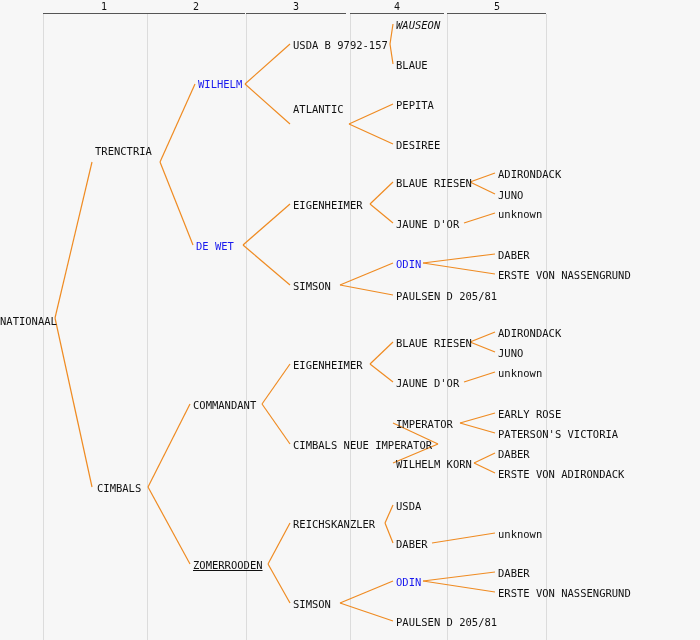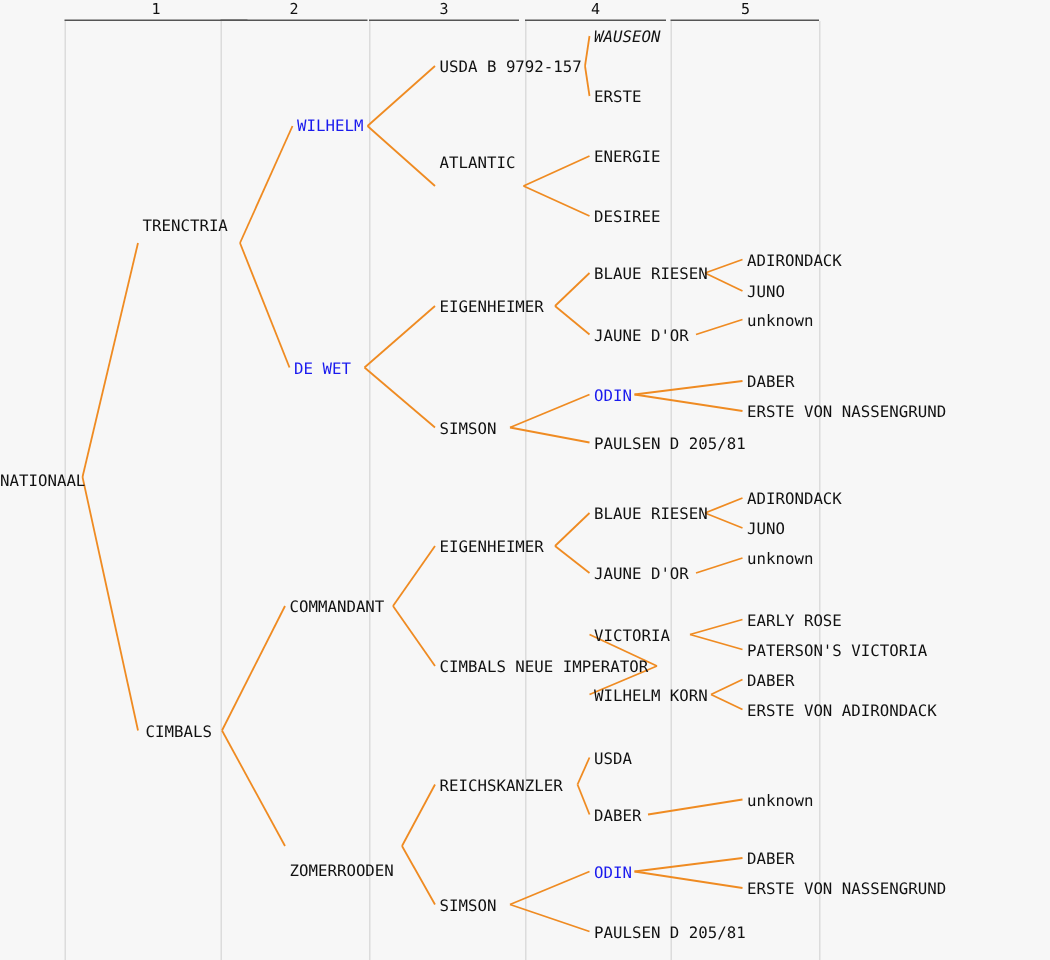--- a/index.html
+++ b/index.html
@@ -121,40 +121,40 @@
     </g>
   </svg>
 
   <div id="nodes">
       <div class="node" style="left: 0px; top: 316px;">NATIONAAL</div>
       <div class="node" style="left: 95px; top: 146px;">TRENCTRIA</div>
       <div class="node" style="left: 97px; top: 483px;">CIMBALS</div>
       <div class="node blue" style="left: 198px; top: 79px;">WILHELM</div>
       <div class="node blue" style="left: 196px; top: 241px;">DE WET</div>
       <div class="node" style="left: 193px; top: 400px;">COMMANDANT</div>
-      <div class="node" style="left: 193px; top: 576px;">ZOMERROODEN</div>
+      <div class="node" style="left: 193px; top: 560px; text-decoration: underline;">ZOMERROODEN</div>
       <div class="node" style="left: 293px; top: 40px;">USDA B 9792-157</div>
       <div class="node" style="left: 293px; top: 104px;">ATLANTIC</div>
       <div class="node" style="left: 293px; top: 200px;">EIGENHEIMER</div>
       <div class="node" style="left: 293px; top: 281px;">SIMSON</div>
       <div class="node" style="left: 293px; top: 360px;">EIGENHEIMER</div>
       <div class="node" style="left: 293px; top: 440px;">CIMBALS NEUE IMPERATOR</div>
       <div class="node" style="left: 293px; top: 519px;">REICHSKANZLER</div>
       <div class="node" style="left: 293px; top: 599px;">SIMSON</div>
       <div class="node" style="left: 396px; top: 20px; font-style: italic;">WAUSEON</div>
-      <div class="node" style="left: 396px; top: 60px;">ERSTE</div>
-      <div class="node" style="left: 396px; top: 100px;">ENERGIE</div>
+      <div class="node" style="left: 396px; top: 60px;">BLAUE</div>
+      <div class="node" style="left: 396px; top: 100px;">PEPITA</div>
       <div class="node" style="left: 396px; top: 140px;">DESIREE</div>
       <div class="node" style="left: 396px; top: 178px;">BLAUE RIESEN</div>
       <div class="node" style="left: 396px; top: 219px;">JAUNE D'OR</div>
       <div class="node blue" style="left: 396px; top: 259px;">ODIN</div>
       <div class="node" style="left: 396px; top: 291px;">PAULSEN D 205/81</div>
       <div class="node" style="left: 396px; top: 338px;">BLAUE RIESEN</div>
       <div class="node" style="left: 396px; top: 378px;">JAUNE D'OR</div>
-      <div class="node" style="left: 396px; top: 419px;">VICTORIA</div>
+      <div class="node" style="left: 396px; top: 419px;">IMPERATOR</div>
       <div class="node" style="left: 396px; top: 459px;">WILHELM KORN</div>
       <div class="node" style="left: 396px; top: 501px;">USDA</div>
       <div class="node" style="left: 396px; top: 539px;">DABER</div>
       <div class="node blue" style="left: 396px; top: 577px;">ODIN</div>
       <div class="node" style="left: 396px; top: 617px;">PAULSEN D 205/81</div>
       <div class="node" style="left: 498px; top: 169px;">ADIRONDACK</div>
       <div class="node" style="left: 498px; top: 190px;">JUNO</div>
       <div class="node" style="left: 498px; top: 209px;">unknown</div>
       <div class="node" style="left: 498px; top: 250px;">DABER</div>
       <div class="node" style="left: 498px; top: 270px;">ERSTE VON NASSENGRUND</div>

